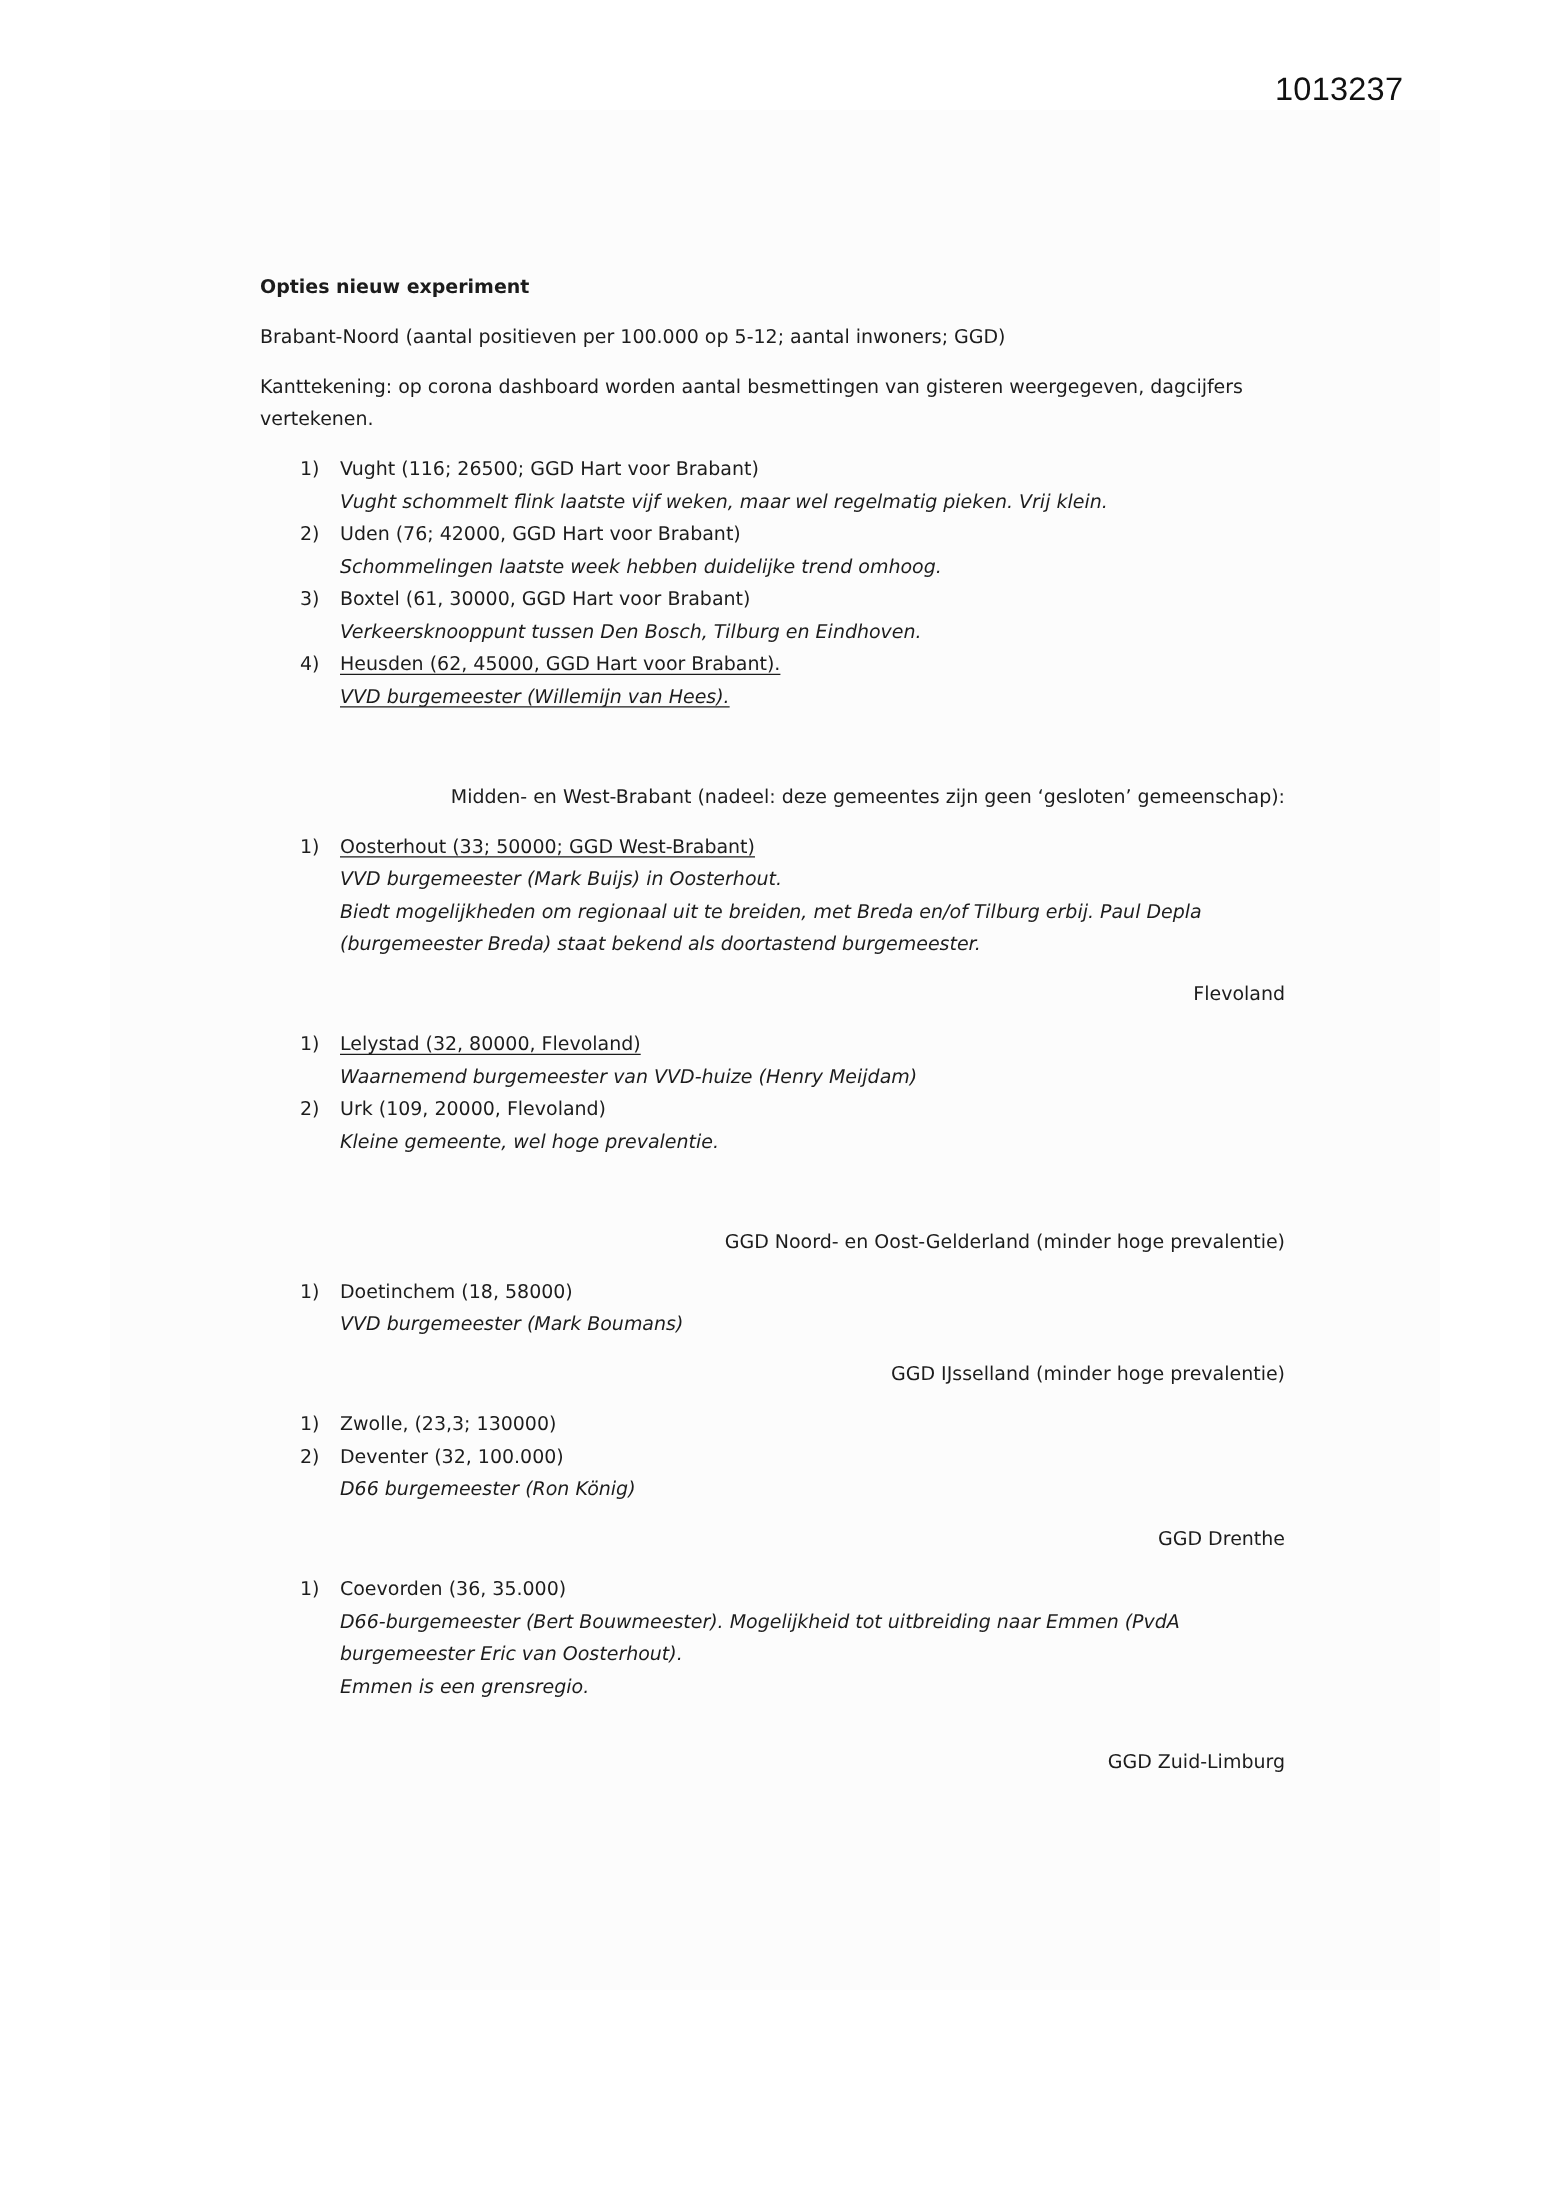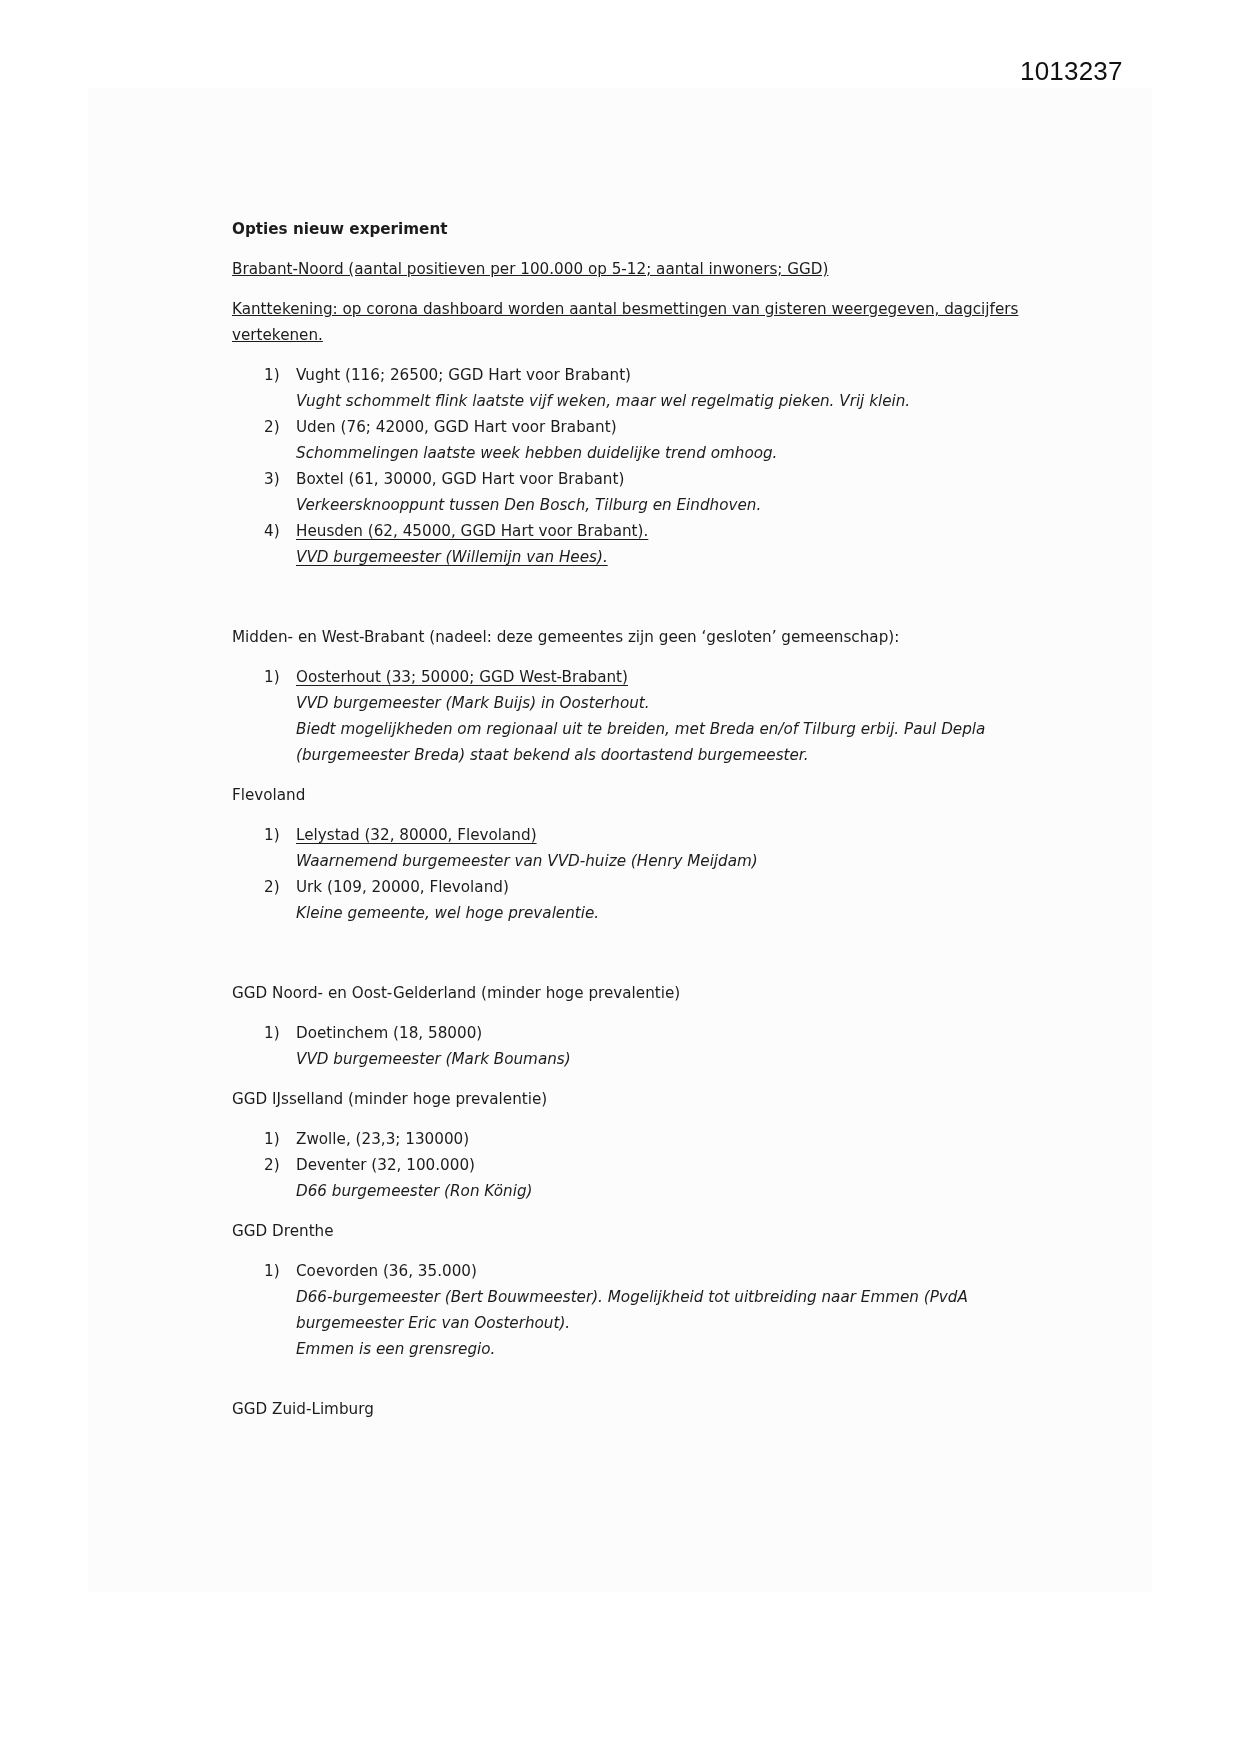--- a/index.html
+++ b/index.html
@@ -27,41 +27,41 @@
     .page-area {
       position: absolute;
       left: 88px;
       top: 88px;
       width: 1064px;
       height: 1504px;
       background: #fcfcfc;
     }
     .content {
       position: absolute;
-      left: 232px;
+      left: 208px;
       top: 216px;
       width: 820px;
       font-family: "DejaVu Sans", "Liberation Sans", sans-serif;
       font-size: 15.2px;
       line-height: 26px;
       color: #1c1c1c;
     }
     .content p {
       margin: 0;
     }
     .title {
       font-weight: bold;
       margin-bottom: 14px !important;
     }
     .para {
       margin-bottom: 14px !important;
-      text-decoration: underline;
     }
     .section-heading {
       margin-bottom: 14px !important;
+      text-align: right;
     }
     ol.opt-list {
       list-style: none;
       margin: 0 0 14px 0;
       padding: 0;
     }
     ol.opt-list li {
       position: relative;
       padding-left: 64px;
     }

